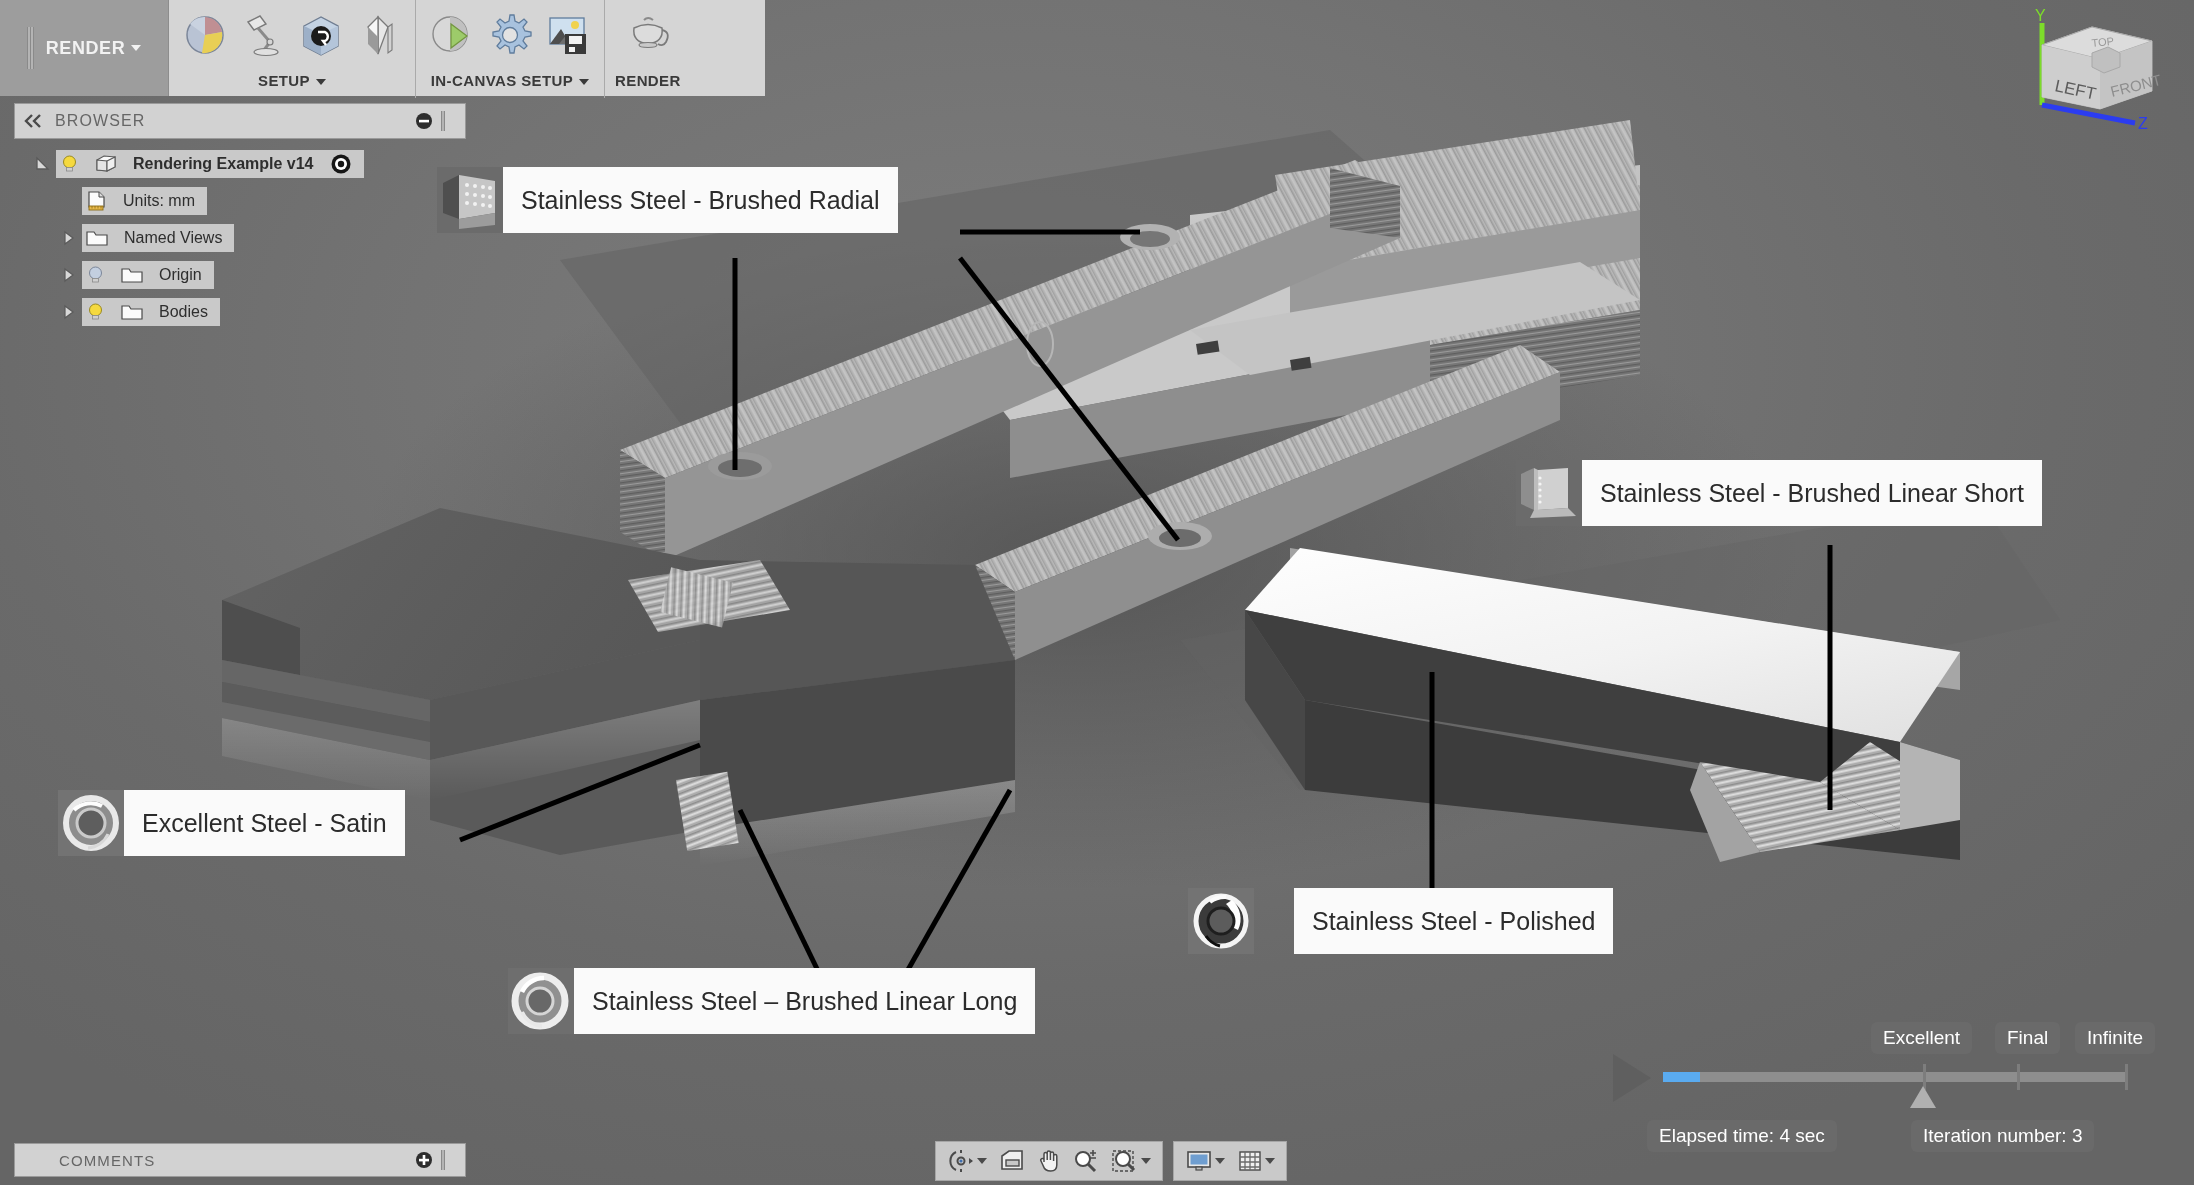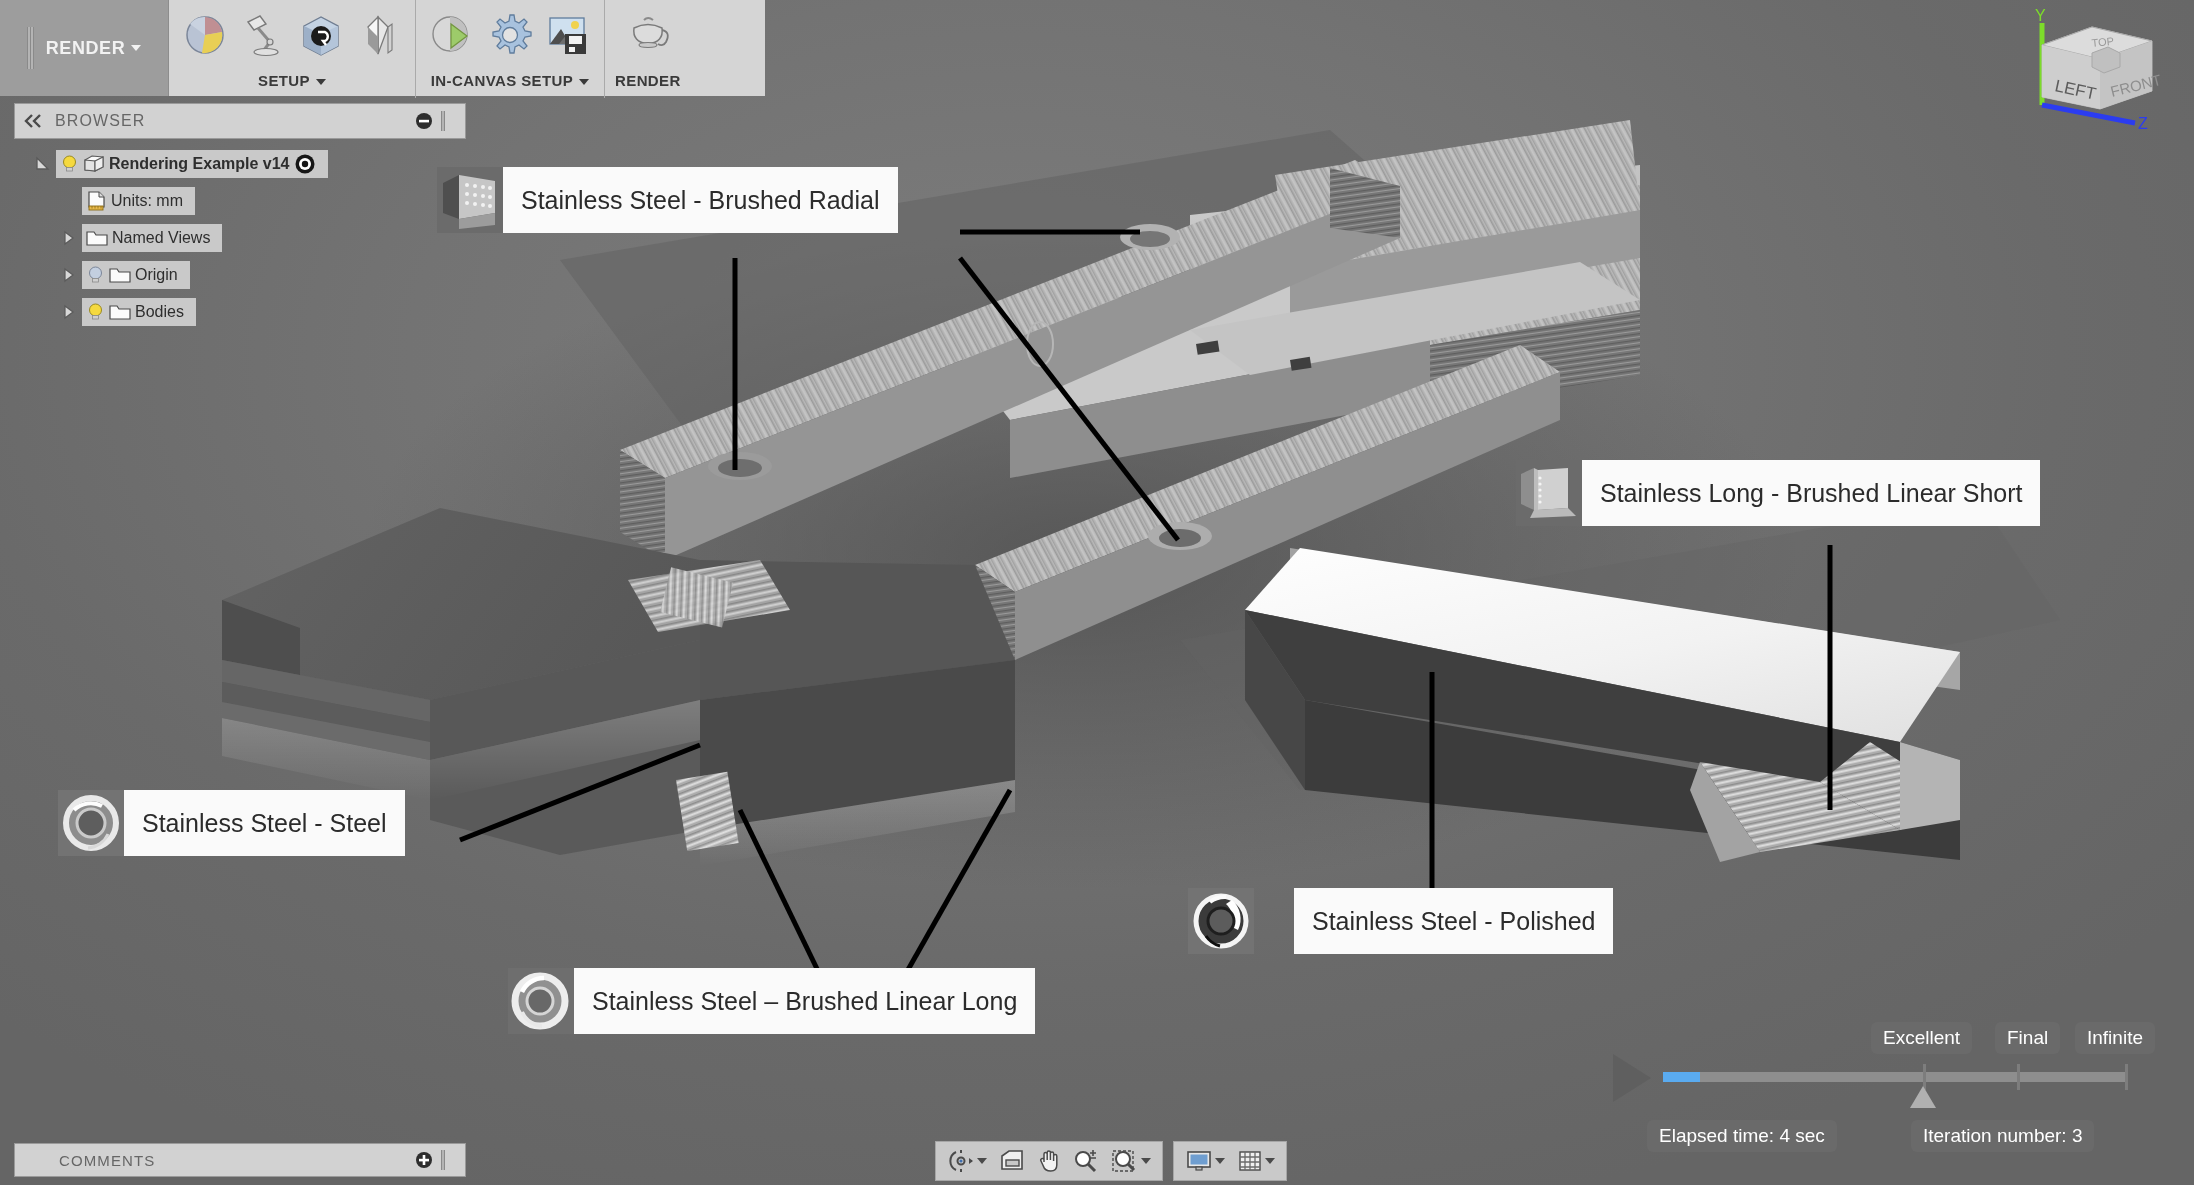--- a/index.html
+++ b/index.html
@@ -57,21 +57,21 @@
   #browser-header {
     position:absolute; left:14px; top:103px; width:452px; height:36px;
     background:#d2d2d2; border:1px solid #9a9a9a;
     display:flex; align-items:center; padding:0 8px;
   }
   #browser-header .title { font-size:16px; color:#666; letter-spacing:1.1px; margin-left:12px;}
   #browser-tree { position:absolute; left:30px; top:145px; width:430px; }
   .tree-row { display:flex; align-items:center; height:37px; }
   .tw { width:26px; display:flex; align-items:center; justify-content:center; }
   .nodebg { display:flex; align-items:center; background:#c9c9c9; height:28px;
-            padding:0 12px 0 4px; gap:4px; }
+            padding:0 12px 0 4px; gap:16px; }
   .nodebg.sel { background:#c9c9c9; }
   .node-label { font-size:16px; color:#2e2e2e; white-space:nowrap; }
   .node-label.bold { font-weight:bold; }
 
   
   .callout { position:absolute; display:flex; align-items:stretch; height:66px; }
   .swatch { width:66px; height:66px; flex:0 0 66px; position:relative; overflow:hidden; background:#6e6e6e; }
   .label-box {
     background:#fafafa; display:flex; align-items:center;
     padding:4px 18px; font-size:25px; color:#2b2b2b; white-space:nowrap;
@@ -509,36 +509,36 @@
       <g fill="#f5f5f5">
           <circle cx="24" cy="18" r="1.6"></circle>
           <circle cx="24" cy="24" r="1.6"></circle>
           <circle cx="24" cy="30" r="1.6"></circle>
           <circle cx="24" cy="36" r="1.6"></circle>
           <circle cx="24" cy="42" r="1.6"></circle>
         </g>
       <path d="M18 50 L52 48 L60 56 L14 58 Z" fill="#bababa"></path>
     </svg>
   </div>
-  <div class="label-box">Stainless Long - Brushed Linear Short</div>
+  <div class="label-box">Stainless Steel - Brushed Linear Short</div>
 </div>
 
 <div class="callout" style="left:58px; top:790px;">
   <div class="swatch">
     <svg width="66" height="66" viewBox="0 0 66 66">
       <rect width="66" height="66" fill="#737373"></rect>
       <circle cx="33" cy="33" r="25" fill="#8d8d8d"></circle>
       <circle cx="33" cy="33" r="25" fill="none" stroke="#e9e9e9" stroke-width="6"></circle>
       <circle cx="33" cy="33" r="14" fill="#5e5e5e"></circle>
       <circle cx="33" cy="33" r="14" fill="none" stroke="#cacaca" stroke-width="3"></circle>
       <path d="M16 20 a24 24 0 0 1 28 -4" stroke="#fdfdfd" stroke-width="4" fill="none"></path>
       <path d="M50 44 a24 24 0 0 1 -20 14" stroke="#d8d8d8" stroke-width="3" fill="none"></path>
     </svg>
   </div>
-  <div class="label-box">Stainless Steel - Steel</div>
+  <div class="label-box">Excellent Steel - Satin</div>
 </div>
 
 <div class="callout" style="left:508px; top:968px;">
   <div class="swatch">
     <svg width="66" height="66" viewBox="0 0 66 66">
       <rect width="66" height="66" fill="#6e6e6e"></rect>
       <circle cx="32" cy="33" r="25" fill="#909090"></circle>
       <circle cx="32" cy="33" r="25" fill="none" stroke="#ededed" stroke-width="7"></circle>
       <circle cx="32" cy="33" r="13" fill="#686868"></circle>
       <circle cx="32" cy="33" r="13" fill="none" stroke="#d5d5d5" stroke-width="3"></circle>

